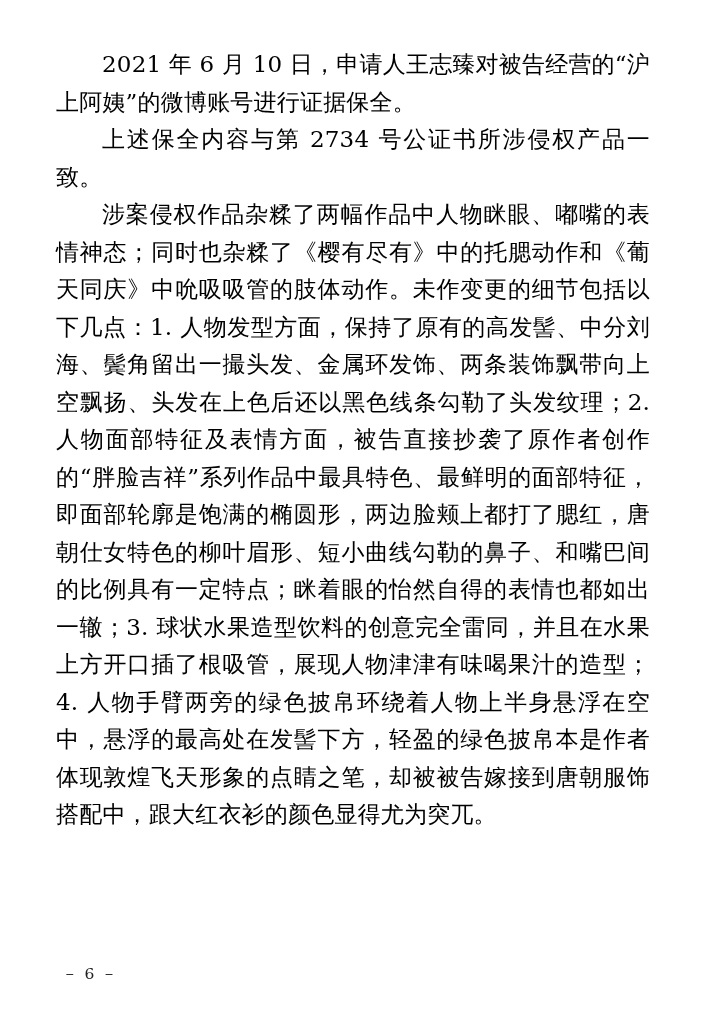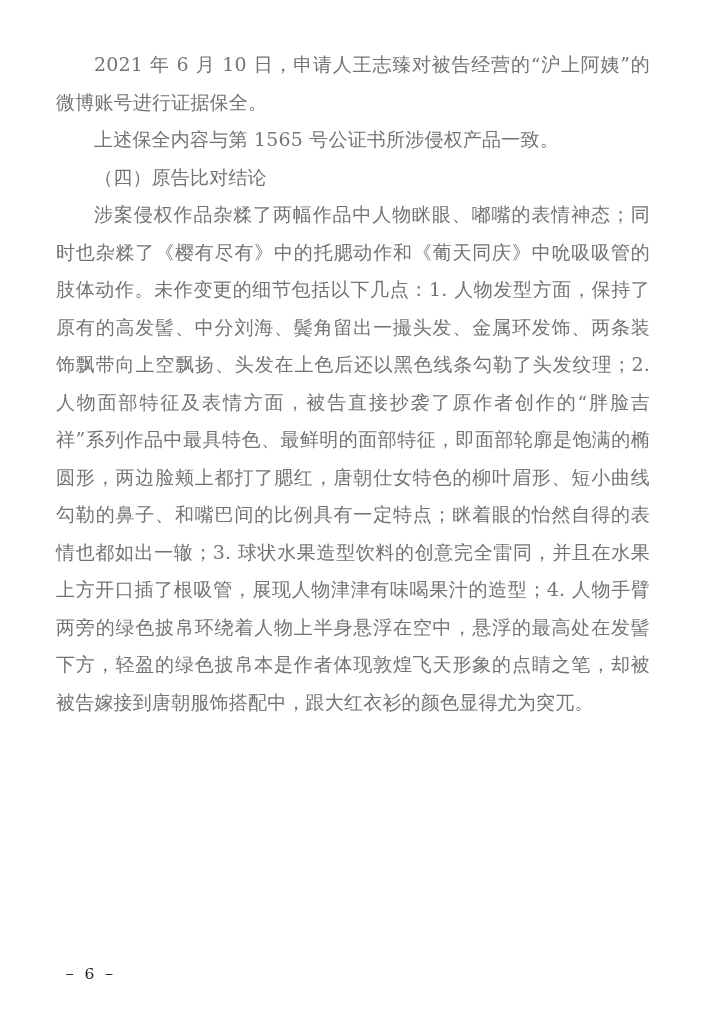--- a/index.html
+++ b/index.html
@@ -16,26 +16,26 @@
     position: relative;
   }
   .page {
     position: relative;
     width: 706px;
     height: 1013px;
     box-sizing: border-box;
     padding: 46px 56px 0 56px;
   }
   .body-text {
-    font-size: 19px;
+    font-size: 23px;
     line-height: 37.5px;
     text-align: justify;
     text-justify: inter-ideograph;
     letter-spacing: 0.2px;
-    color: #737373;
+    color: #000000;
   }
   .body-text p {
     margin: 0;
     text-indent: 2em;
   }
   .footer {
     position: absolute;
     left: 0;
     right: 0;
     bottom: 28px;
@@ -47,19 +47,18 @@
     font-family: "DejaVu Serif", "Liberation Serif", serif;
   }
 </style>
 </head>
 <body>
 
 <div class="page">
 
   <div class="body-text">
     <p>2021 年 6 月 10 日，申请人王志臻对被告经营的“沪上阿姨”的微博账号进行证据保全。</p>
-    <p>上述保全内容与第 1565 号公证书所涉侵权产品一致。</p>
-    <p>（四）原告比对结论</p>
+    <p>上述保全内容与第 2734 号公证书所涉侵权产品一致。</p>
     <p>涉案侵权作品杂糅了两幅作品中人物眯眼、嘟嘴的表情神态；同时也杂糅了《樱有尽有》中的托腮动作和《葡天同庆》中吮吸吸管的肢体动作。未作变更的细节包括以下几点：1. 人物发型方面，保持了原有的高发髻、中分刘海、鬓角留出一撮头发、金属环发饰、两条装饰飘带向上空飘扬、头发在上色后还以黑色线条勾勒了头发纹理；2. 人物面部特征及表情方面，被告直接抄袭了原作者创作的“胖脸吉祥”系列作品中最具特色、最鲜明的面部特征，即面部轮廓是饱满的椭圆形，两边脸颊上都打了腮红，唐朝仕女特色的柳叶眉形、短小曲线勾勒的鼻子、和嘴巴间的比例具有一定特点；眯着眼的怡然自得的表情也都如出一辙；3. 球状水果造型饮料的创意完全雷同，并且在水果上方开口插了根吸管，展现人物津津有味喝果汁的造型；4. 人物手臂两旁的绿色披帛环绕着人物上半身悬浮在空中，悬浮的最高处在发髻下方，轻盈的绿色披帛本是作者体现敦煌飞天形象的点睛之笔，却被被告嫁接到唐朝服饰搭配中，跟大红衣衫的颜色显得尤为突兀。</p>
   </div>
 
   <div class="footer">－ 6 －</div>
 </div>
 
 </body></html>

